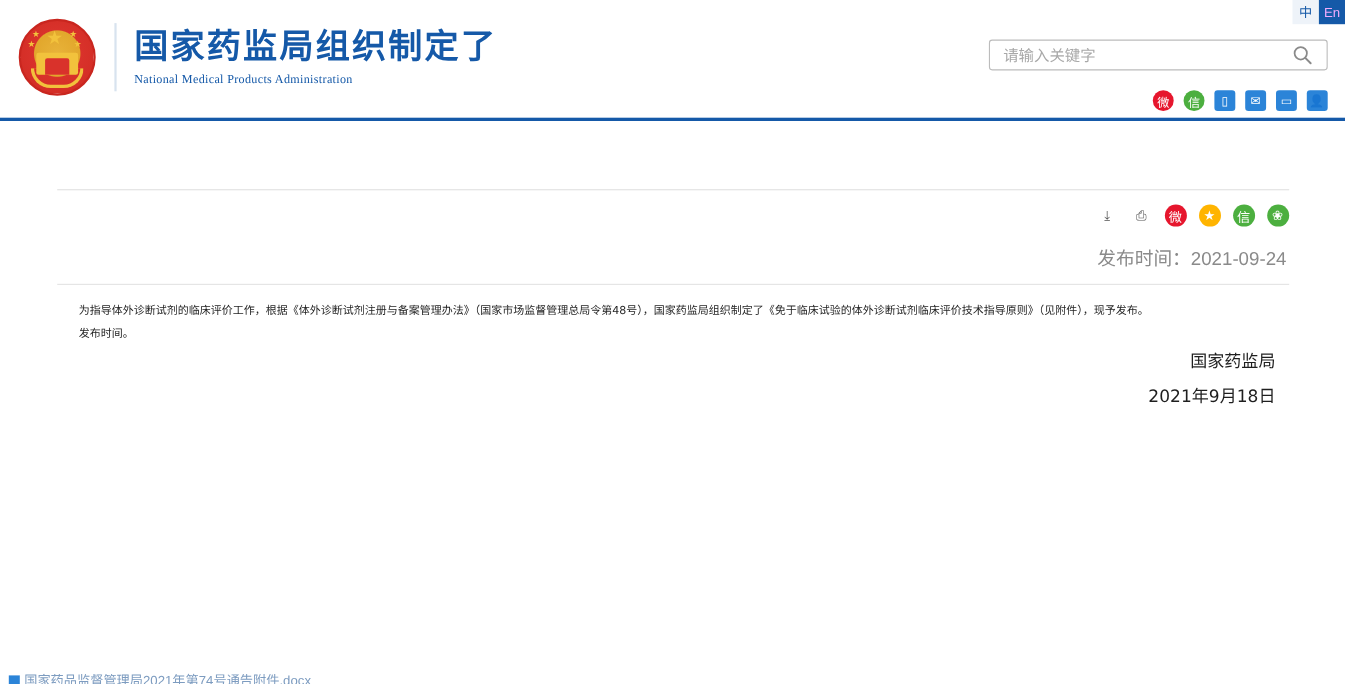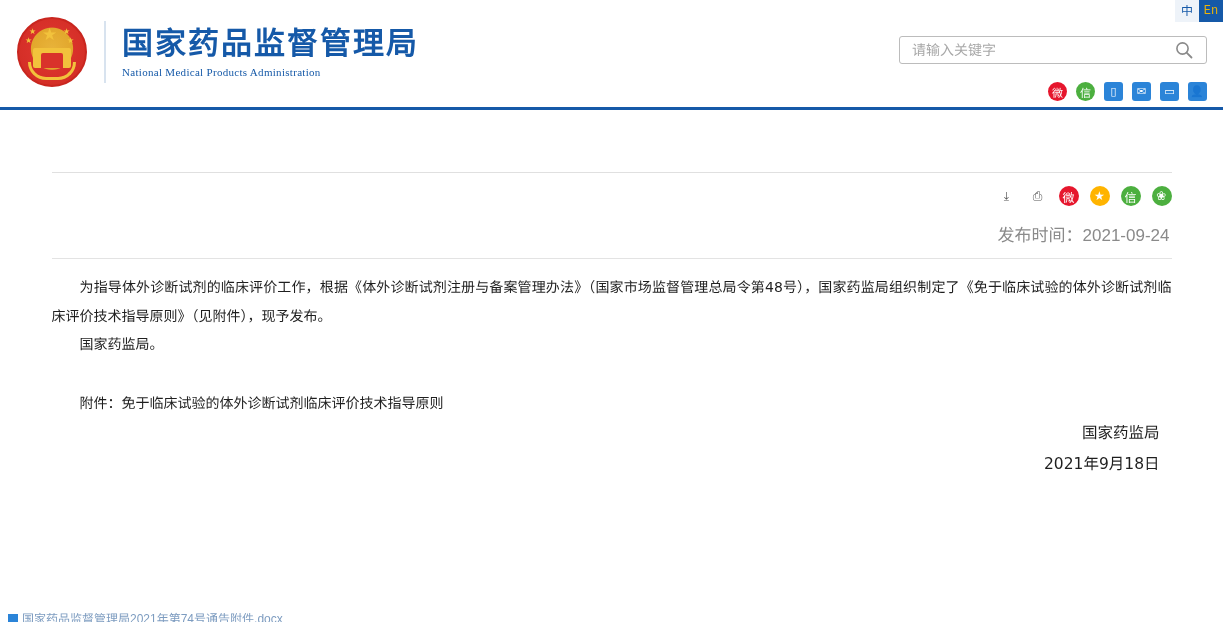--- a/index.html
+++ b/index.html
@@ -38,22 +38,21 @@
     width: 24px;
     height: 22px;
     line-height: 22px;
     text-align: center;
     color: #1559a8;
     background: #eef3f9;
     cursor: pointer;
   }
   .lang-switch .lang.active {
     background: #1559a8;
-    color: #eab308;
-    font-family: Liberation Mono, monospace;
+    color: #f0abfc;
   }
 
   .brand {
     position: absolute;
     left: 14px;
     top: 14px;
     display: flex;
     align-items: center;
   }
   .emblem {
@@ -237,21 +236,21 @@
     margin-top: 10px;
     padding-right: 2px;
   }
   .rule-line {
     border-top: 1px solid #e3e3e3;
     margin-top: 12px;
   }
 
   .body-text {
     font-family: "DejaVu Sans", "Liberation Sans", sans-serif;
-    font-size: 14px;
+    font-size: 10px;
     line-height: 2.05;
     color: #1f1f1f;
     margin-top: 14px;
     text-align: justify;
   }
   .body-text p { margin: 0; text-indent: 2em; }
   .body-text p.gap { margin-top: 30px; }
   .sign {
     text-align: right;
     font-family: "DejaVu Sans", "Liberation Sans", sans-serif;
@@ -292,21 +291,21 @@
       <div class="star big">★</div>
       <div class="star s1">★</div>
       <div class="star s2">★</div>
       <div class="star s3">★</div>
       <div class="star s4">★</div>
       <div class="gate"></div>
       <div class="gear"></div>
     </div>
     <div class="brand-divider"></div>
     <div class="brand-text">
-      <div class="cn">国家药品监督管理局</div>
+      <div class="cn">国家药监局组织制定了</div>
       <div class="en">National Medical Products Administration</div>
     </div>
   </div>
 
   <div class="search-wrap">
     <input type="text" placeholder="请输入关键字" style="">
     <div class="search-btn">
       <svg width="20" height="20" viewBox="0 0 20 20">
         <circle cx="8.5" cy="8.5" r="5.6" fill="none" stroke="#8a8a8a" stroke-width="1.6"></circle>
         <line x1="12.6" y1="12.6" x2="17.5" y2="17.5" stroke="#8a8a8a" stroke-width="1.8" stroke-linecap="round"></line>
@@ -337,22 +336,21 @@
   </div>
 
   <div class="pub-time">
     <span>发布时间：</span><span>2021-09-24</span>
   </div>
 
   <div class="rule-line"></div>
 
   <div class="body-text">
     <p>为指导体外诊断试剂的临床评价工作，根据《体外诊断试剂注册与备案管理办法》（国家市场监督管理总局令第48号），国家药监局组织制定了《免于临床试验的体外诊断试剂临床评价技术指导原则》（见附件），现予发布。</p>
-    <p>国家药监局。</p>
-    <p class="gap">附件：免于临床试验的体外诊断试剂临床评价技术指导原则</p>
+    <p>发布时间。</p>
   </div>
 
   <div class="sign">
     <div>国家药监局</div>
     <div>2021年9月18日</div>
   </div>
 
   <div class="footnote">
     <span class="fn-ic"></span><span>国家药品监督管理局2021年第74号通告附件.docx</span>
   </div>

